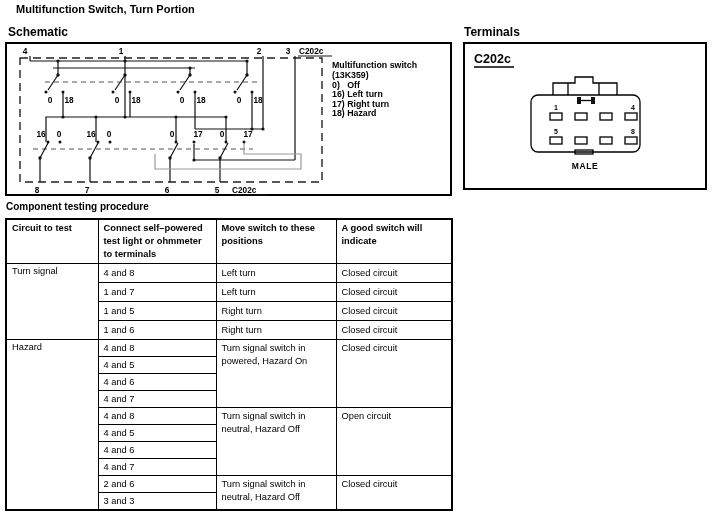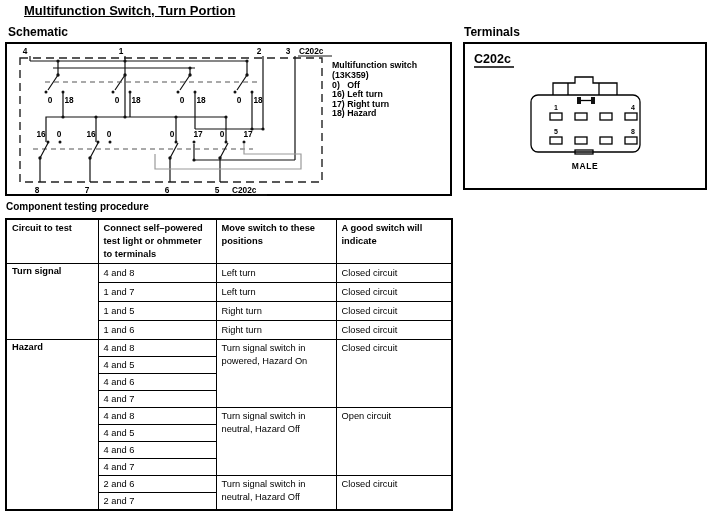--- a/index.html
+++ b/index.html
@@ -3,21 +3,21 @@
 <meta charset="utf-8">
 <style>
   html,body{margin:0;padding:0;}
   body{
     width:712px;height:521px;position:relative;overflow:hidden;
     background:#ffffff;color:#000;
     font-family:"Liberation Sans","DejaVu Sans",sans-serif;
     -webkit-font-smoothing:antialiased;
   }
   .abs{position:absolute;}
-  .h-title{left:24px;top:3px;font-size:13px;font-weight:bold;text-decoration:underline;}
+  .h-title{left:16px;top:3px;font-size:11px;font-weight:bold;}
   .h-sec{font-size:12px;font-weight:bold;}
   .h-schematic{left:8px;top:25px;text-align:center;}
   .h-terminals{left:464px;top:25px;}
   .h-testing{left:6px;top:201px;font-size:10px;font-weight:bold;}
 
   svg text{font-family:"Liberation Sans","DejaVu Sans",sans-serif;fill:#000;}
   .lbl{font-size:8.3px;font-weight:bold;}
   .legend{font-size:8.8px;font-weight:bold;white-space:pre;}
   .cid{font-size:12.5px;font-weight:bold;}
   .pin{font-size:7px;font-weight:bold;}
@@ -37,21 +37,21 @@
   }
   table.test th,table.test td{
     border:1px solid #000;font-size:9.3px;padding:2px 4px 2px 5px;
   }
   table.test th{
     text-align:left;vertical-align:top;font-weight:bold;line-height:1.4;
   }
   tr.hdr{height:44px;}
   tr.r19{height:19px;}
   tr.r17{height:17px;padding-left:14px;}
-  td.grp{font-weight:bold;vertical-align:top;padding-top:5px;}
+  td.grp{font-weight:normal;vertical-align:top;padding-top:5px;}
   td.mspan{vertical-align:top;padding-top:4px;line-height:1.35;}
 </style>
 </head>
 <body>
 
 <div class="abs h-title">Multifunction Switch, Turn Portion</div>
 <div class="abs h-sec h-schematic">Schematic</div>
 <div class="abs h-sec h-terminals">Terminals</div>
 
 <svg class="abs" style="left:5px;top:42px;" width="447" height="154" viewBox="0 0 447 154">
@@ -261,16 +261,16 @@
   <tr class="r17">
     <td>4 and 7</td>
   </tr>
 
   <tr class="r17">
     <td>2 and 6</td>
     <td class="mspan" rowspan="2">Turn signal switch in neutral, Hazard Off</td>
     <td class="mspan" rowspan="2">Closed circuit</td>
   </tr>
   <tr class="r17">
-    <td>2 and 7</td>
+    <td>3 and 3</td>
   </tr>
 </tbody>
   </table>
 
 </body></html>

